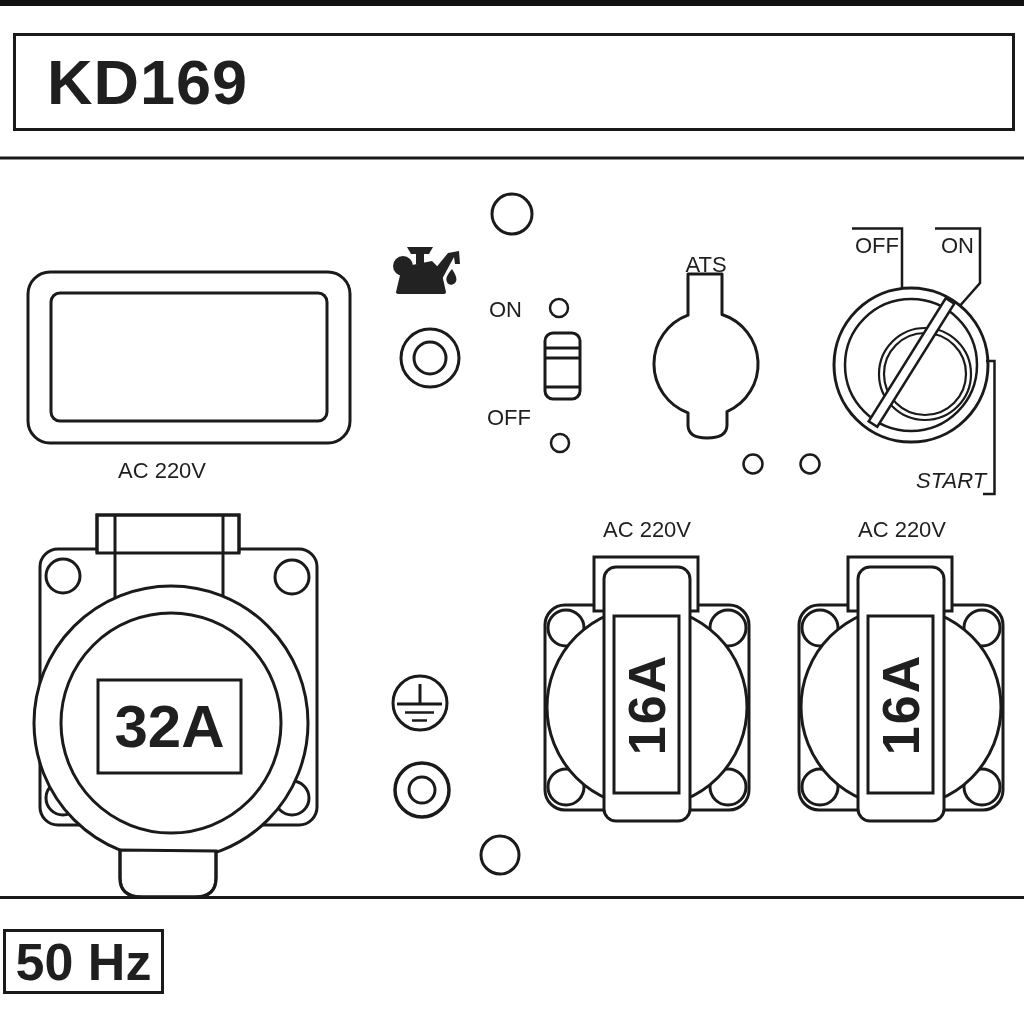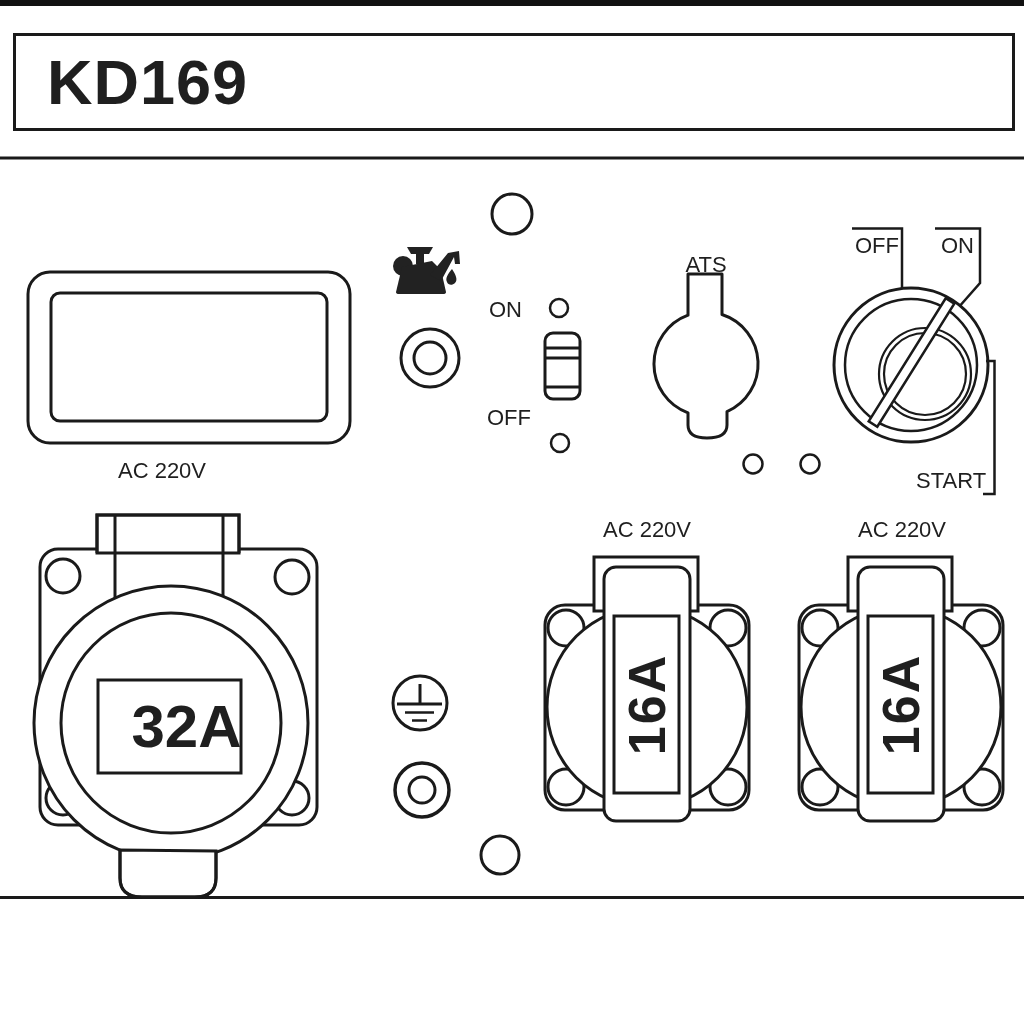--- a/index.html
+++ b/index.html
@@ -17,21 +17,21 @@
   #art .ln{fill:#1a1a1a;stroke:none;}
   .lbl{position:absolute;z-index:2;white-space:nowrap;font-size:22px;line-height:1.1;}
   .ctr{text-align:center;}
   .plate{position:absolute;z-index:2;border:3px solid #1a1a1a;box-sizing:border-box;background:#fff;}
   #title-plate{left:13px;top:33px;width:1002px;height:98px;display:flex;align-items:center;}
   #title-plate .model{font-size:63px;font-weight:bold;padding-left:31px;letter-spacing:1px;}
   #freq-plate{left:3px;top:929px;width:161px;height:65px;display:flex;align-items:center;justify-content:center;}
   #freq-plate .freq{font-size:52px;font-weight:bold;}
   .amp-big{position:absolute;z-index:2;display:flex;align-items:center;justify-content:center;
            font-weight:bold;}
-  #amp32{left:98px;top:680px;width:143px;height:93px;font-size:60px;padding-left:17px;}
+  #amp32{left:98px;top:680px;width:143px;height:93px;font-size:60px;}
   .amp16{width:161px;height:61px;font-size:52px;letter-spacing:2px;transform:rotate(-90deg);}
   #amp16L{left:566px;top:674px;}
   #amp16R{left:820px;top:674px;}
 </style>
 </head>
 <body>
 
 <div id="stage">
 
   <svg id="art" width="1024" height="1024" viewBox="0 0 1024 1024">
@@ -139,23 +139,26 @@
 
   <div class="lbl ctr" style="left:82px;top:459px;width:160px;">AC 220V</div>
 
   <div class="lbl" style="left:489px;top:298px;">ON</div>
   <div class="lbl" style="left:487px;top:406px;">OFF</div>
 
   <div class="lbl ctr" style="left:656px;top:253px;width:100px;">ATS</div>
 
   <div class="lbl" style="left:855px;top:234px;">OFF</div>
   <div class="lbl" style="left:941px;top:234px;">ON</div>
-  <div class="lbl" style="left:916px;top:469px;">START</div>
+  <div class="lbl" style="left:916px;top:469px;font-style:italic;">START</div>
 
   <div class="lbl ctr" style="left:567px;top:518px;width:160px;">AC 220V</div>
   <div class="lbl ctr" style="left:822px;top:518px;width:160px;">AC 220V</div>
 
   <div id="amp32" class="amp-big">32A</div>
   <div id="amp16L" class="amp-big amp16">16A</div>
   <div id="amp16R" class="amp-big amp16">16A</div>
 
+  <div id="freq-plate" class="plate">
+    <div class="freq">50 Hz</div>
+  </div>
 
 </div>
 
 </body></html>

